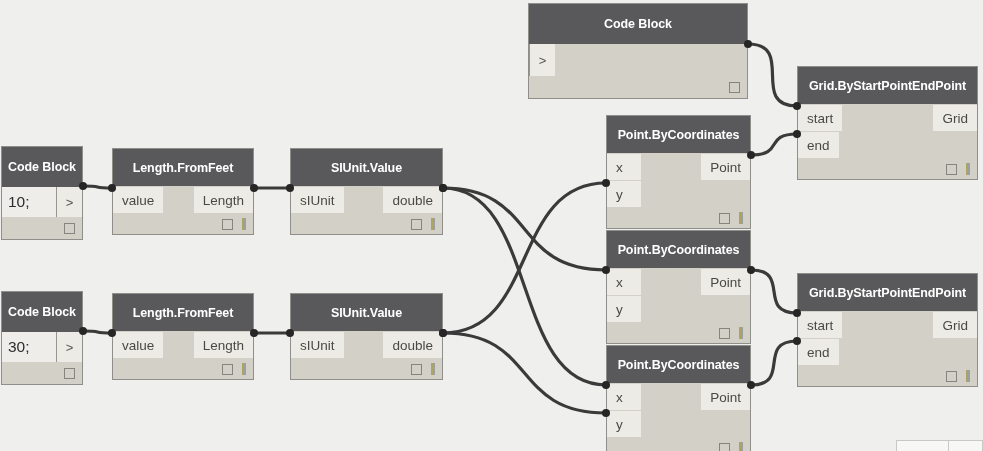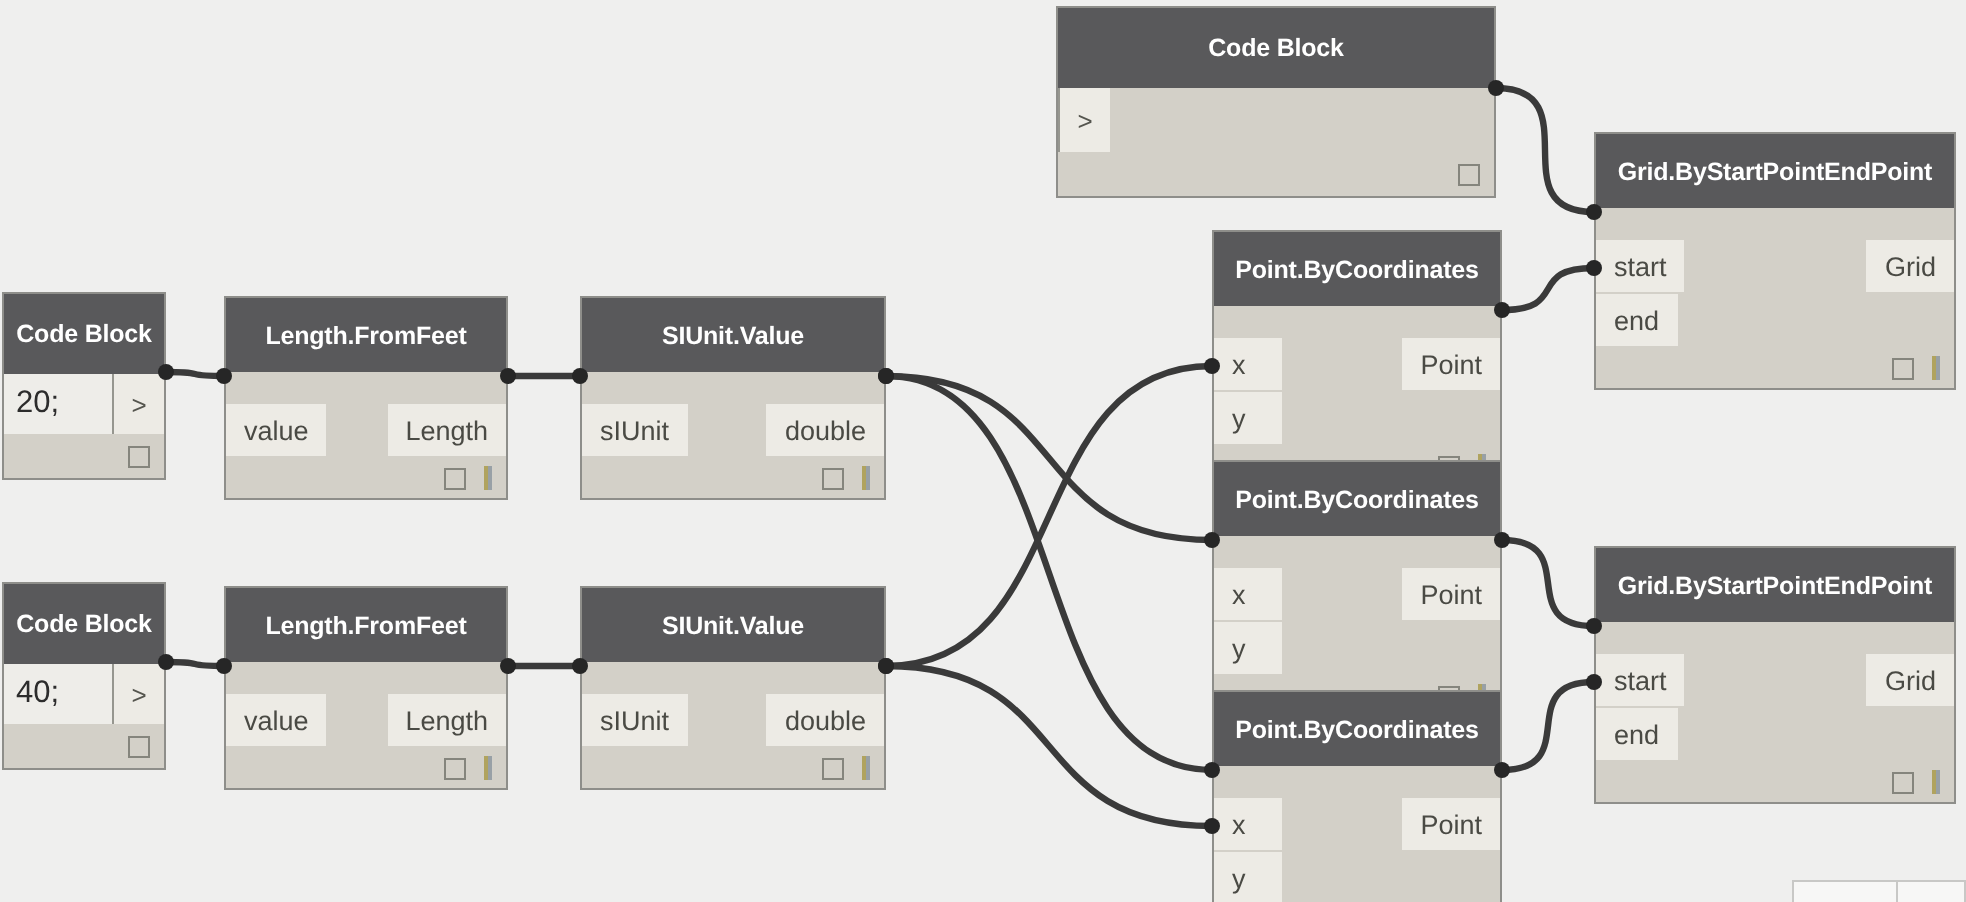--- a/index.html
+++ b/index.html
@@ -22,21 +22,21 @@
     position:absolute;z-index:1;box-sizing:border-box;
     background:var(--body);border:1px solid var(--border);
   }
   .hdr{
     background:var(--header);color:var(--headerText);
     font-weight:bold;font-size:12.5px;letter-spacing:-0.1px;
     display:flex;align-items:center;justify-content:center;
     height:37px;white-space:nowrap;overflow:hidden;
   }
   .cb .hdr{height:40px;}
-  .ports{padding-top:16px;}
+  .ports{padding-top:1px;}
   .prow{display:flex;justify-content:space-between;height:26px;margin-bottom:1px;}
   .pin{
     display:flex;align-items:center;background:var(--chip);
     padding:0 9px;font-size:13.5px;color:#4a4a44;white-space:nowrap;
   }
   .pin.in{min-width:16px;}
   .pin.out{margin-left:auto;text-align:center;}
   .coderow{display:flex;height:30px;}
   .cbtop .coderow{height:32px;}
   .code{
@@ -125,21 +125,21 @@
   </div>
   <div class="foot">
     <span class="chk"></span>
     <span class="lace"></span>
   </div>
 </div>
 
 <div class="node cb" style="left:1px;top:146px;width:82px">
   <div class="hdr">Code Block</div>
   <div class="coderow">
-    <span class="code">20;</span>
+    <span class="code">10;</span>
     <span class="outchip">&gt;</span>
   </div>
   <div class="foot">
       <span class="chk"></span>
     </div>
 </div>
 
 <div class="node fn" style="left:112px;top:148px;width:142px">
   <div class="hdr">Length.FromFeet</div>
   <div class="ports">
@@ -198,21 +198,21 @@
   </div>
   <div class="foot">
     <span class="chk"></span>
     <span class="lace"></span>
   </div>
 </div>
 
 <div class="node cb" style="left:1px;top:291px;width:82px">
   <div class="hdr">Code Block</div>
   <div class="coderow">
-    <span class="code">40;</span>
+    <span class="code">30;</span>
     <span class="outchip">&gt;</span>
   </div>
   <div class="foot">
       <span class="chk"></span>
     </div>
 </div>
 
 <div class="node fn" style="left:112px;top:293px;width:142px">
   <div class="hdr">Length.FromFeet</div>
   <div class="ports">

